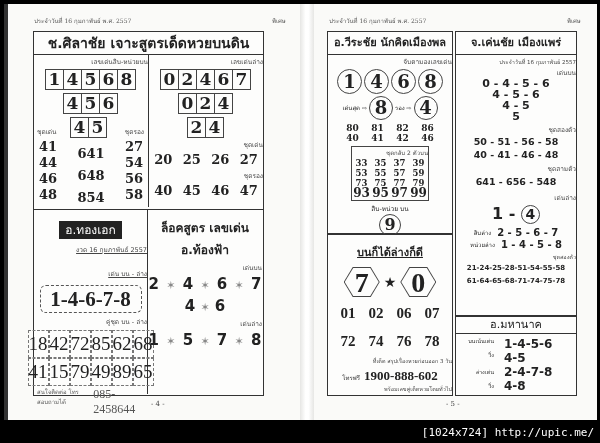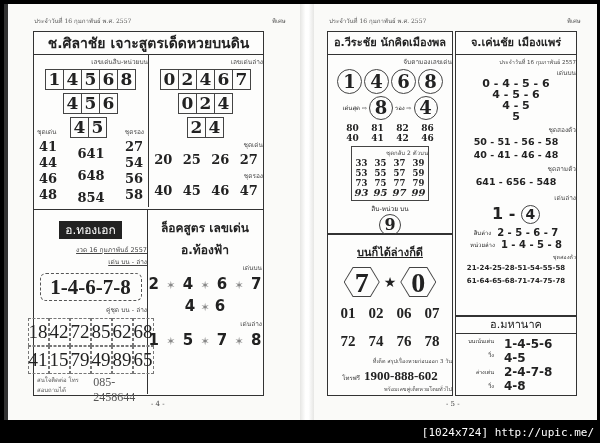--- a/index.html
+++ b/index.html
@@ -115,21 +115,21 @@
       </div>
     </div>
   </div>
 
   <div class="box" style="left:29px;top:205px;width:231px;height:187px;">
     <div style="position:absolute;left:0;top:0;width:113px;height:184px;border-right:1.5px solid #333;">
       <div style="text-align:center;margin-top:9px;">
         <span style="background:#222;color:#fff;font-family:'DejaVu Sans',sans-serif;font-size:12px;padding:2px 6px;">อ.ทองเอก</span>
       </div>
       <div class="small" style="margin-top:6px;text-decoration:underline;">งวด 16 กุมภาพันธ์ 2557</div>
-      <div class="small" style="margin-top:2px;text-decoration:underline;">เด่น บน - ล่าง</div>
+      <div class="small" style="margin-top:14px;text-decoration:underline;">เด่น บน - ล่าง</div>
       <div style="margin:6px auto 0;width:100px;border:1px dashed #555;border-radius:6px;text-align:center;font-family:'Liberation Serif',serif;font-weight:bold;font-size:21px;line-height:26px;">1-4-6-7-8</div>
       <div class="small" style="margin-top:4px;">คู่ชุด บน - ล่าง</div>
       <div style="display:flex;justify-content:center;margin-top:3px;">
         <div class="dashcell">18</div>
         <div class="dashcell">42</div>
         <div class="dashcell">72</div>
         <div class="dashcell">85</div>
         <div class="dashcell">62</div>
         <div class="dashcell">68</div>
       </div>
@@ -214,21 +214,21 @@
           <span>55</span>
           <span>57</span>
           <span>59</span>
         </div>
       <div class="row bignum" style="font-size:8.5px;line-height:10px;">
           <span>73</span>
           <span>75</span>
           <span>77</span>
           <span>79</span>
         </div>
-      <div class="row bignum" style="font-size:10px;line-height:10px;font-style:italic;">
+      <div class="row bignum" style="font-size:12px;line-height:10px;">
           <span>93</span>
           <span>95</span>
           <span>97</span>
           <span>99</span>
         </div>
     </div>
     <div style="display:flex;align-items:center;justify-content:space-between;padding:0 6px;margin-top:3px;font-size:6.5px;font-family:'DejaVu Sans',sans-serif;flex-direction:column;">
       <span>สิบ-หน่วย บน</span>
       <span class="circle" style="width:20px;height:20px;line-height:20px;font-size:16px;">9</span>
       <span>ดับ</span>

